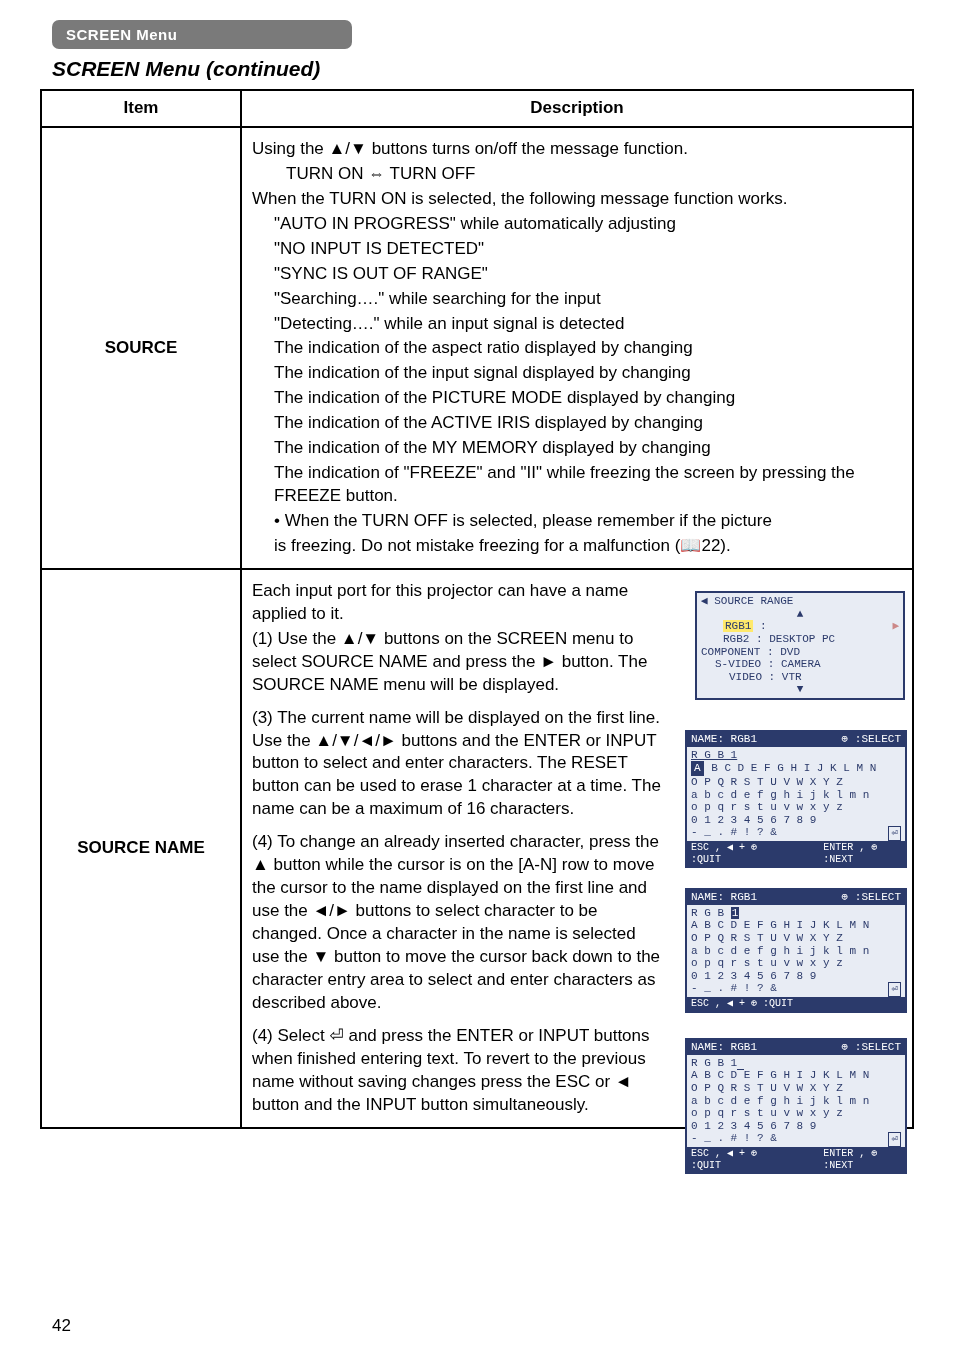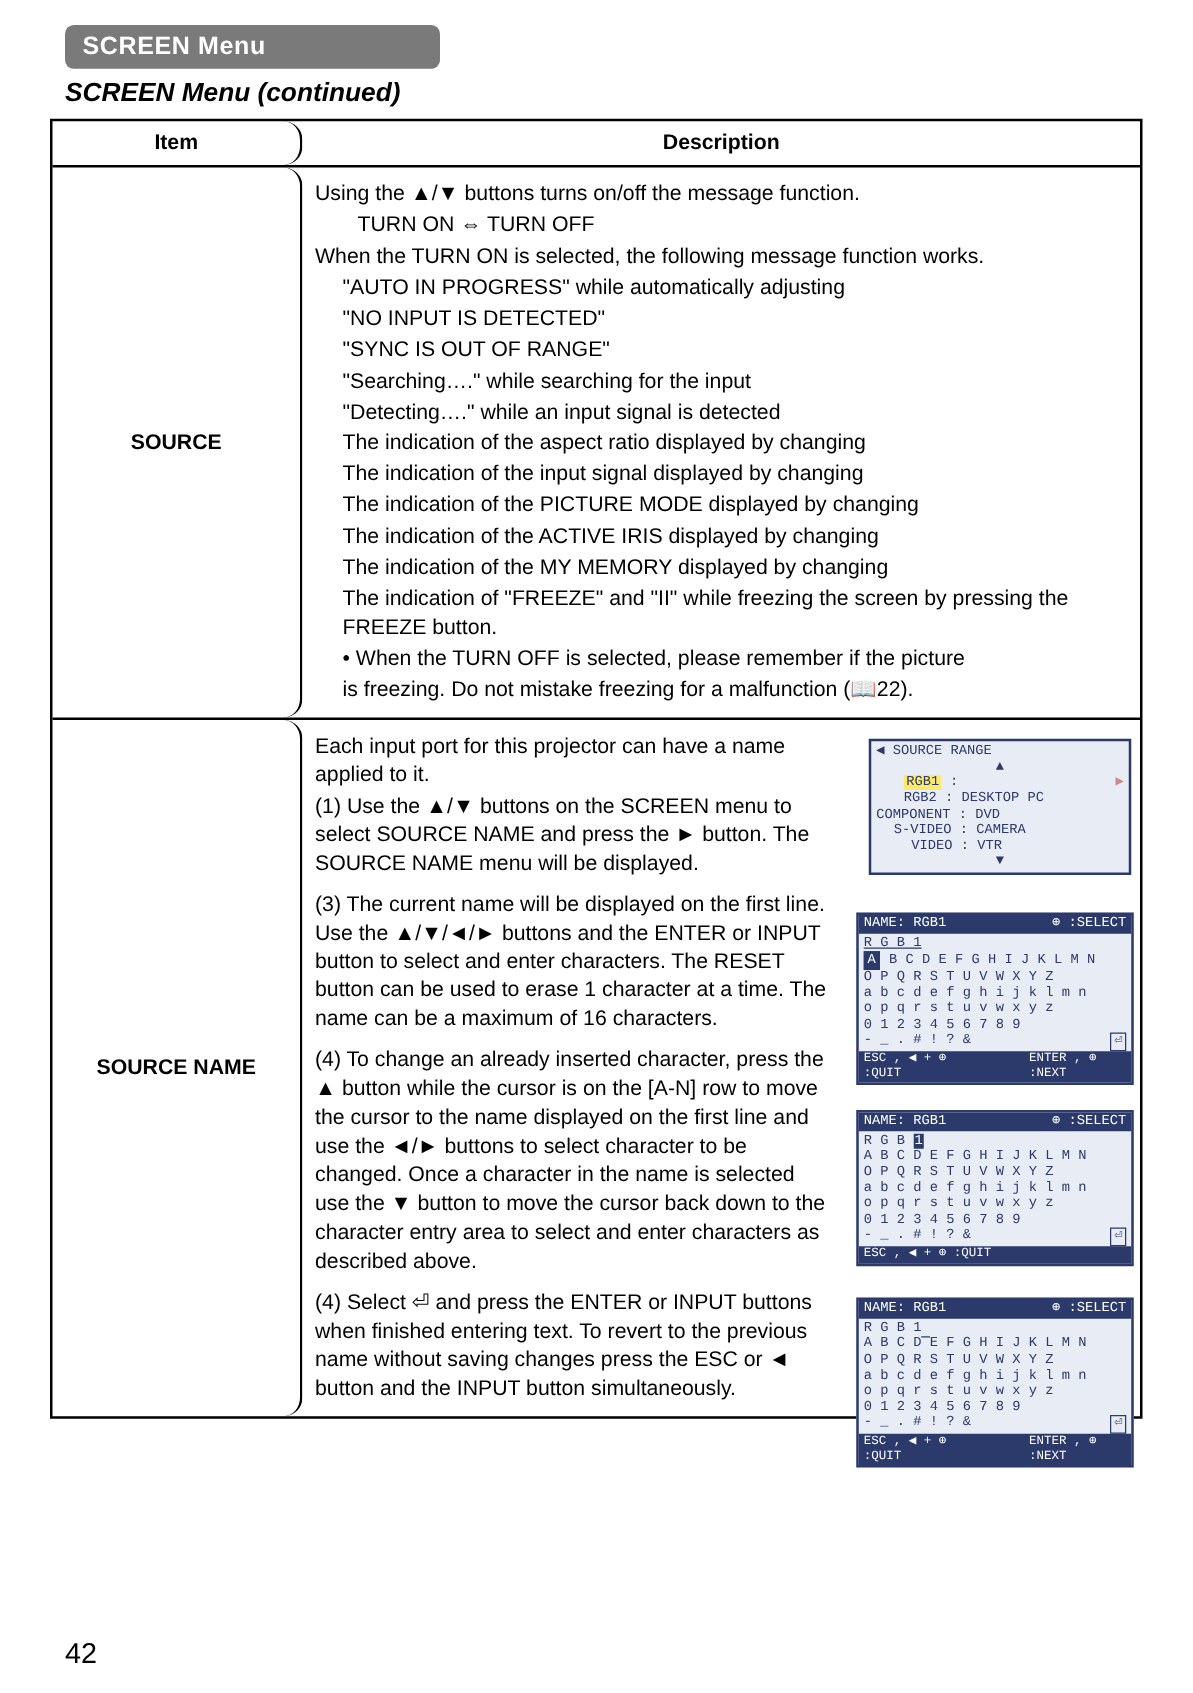--- a/index.html
+++ b/index.html
@@ -10,21 +10,21 @@
   font-family: Arial, Helvetica, sans-serif;
   color: #000;
   position: relative;
 }
 .tab {
   margin: 20px 0 0 52px;
   width: 300px;
   background: #7a7a7a;
   color: #fff;
   font-weight: bold;
-  font-size: 20px;
+  font-size: 15px;
   padding: 6px 14px;
   border-radius: 7px;
   letter-spacing: 0.5px;
 }
 .title {
   margin: 8px 0 8px 52px;
   font-style: italic;
   font-weight: bold;
   font-size: 21px;
 }
@@ -40,38 +40,37 @@
 .head { font-weight: bold; text-align: center; padding: 6px; font-size: 18px; }
 .left {
   width: 200px;
   border-right: 2px solid #000;
   display: flex;
   align-items: center;
   justify-content: center;
   font-weight: bold;
   font-size: 17px;
   text-align: center;
-  border-radius: 15px;
 }
 .right { flex: 1; padding: 8px 10px; font-size: 17px; line-height: 1.35; }
 .right p { margin: 2px 0; }
 .indent1 { padding-left: 22px; }
 .indent2 { padding-left: 34px; }
 .osd {
   position: absolute;
   font-family: "Courier New", monospace;
   font-size: 11px;
   line-height: 1.15;
 }
 .osd-box { border: 2px solid #2b3a6b; background: #e8ecf4; }
 .osd-hdr { background: #2b3a6b; color: #fff; padding: 1px 4px; display:flex; justify-content:space-between; }
 .osd-body { padding: 2px 4px; color: #2b3a6b; }
 .yellow { background: #ffe96b; padding: 0 2px; }
 .footer { background: #2b3a6b; color: #fff; padding: 1px 4px; display:flex; justify-content:space-between; font-size:10px;gap:44px; }
-.pagenum { position: absolute; bottom: 18px; left: 52px; font-size: 23px; }
+.pagenum { position: absolute; bottom: 18px; left: 52px; font-size: 17px; }
 .arrow-u::before { content:"▲"; }
 .arrow-d::before { content:"▼"; }
 .hl-cell { background:#2b3a6b; color:#fff; padding:0 1px; }
 .char-box { display:inline-block; border:1px solid #2b3a6b; padding:0 2px; margin-right:1px; }
 </style>
 </head>
 <body>
 
 <div class="tab">SCREEN Menu</div>
 <div class="title">SCREEN Menu (continued)</div>

